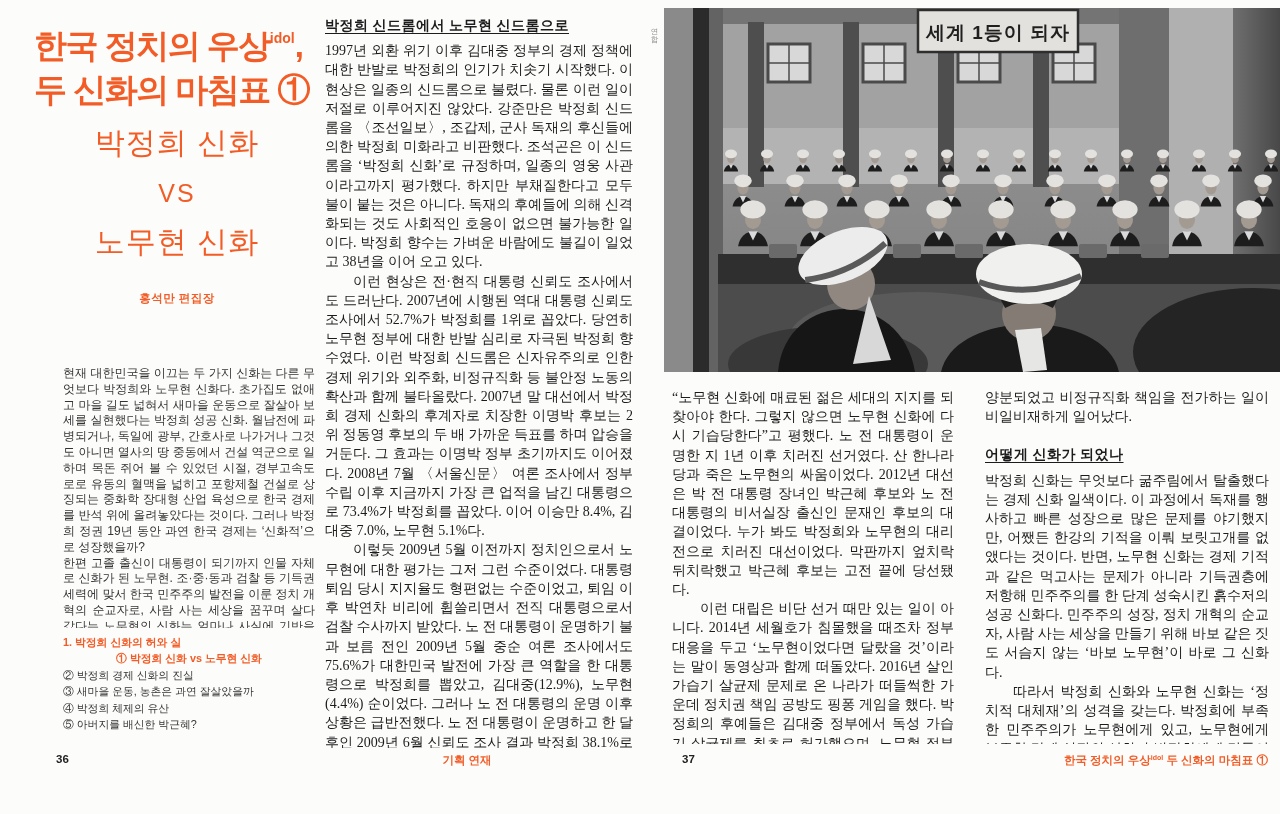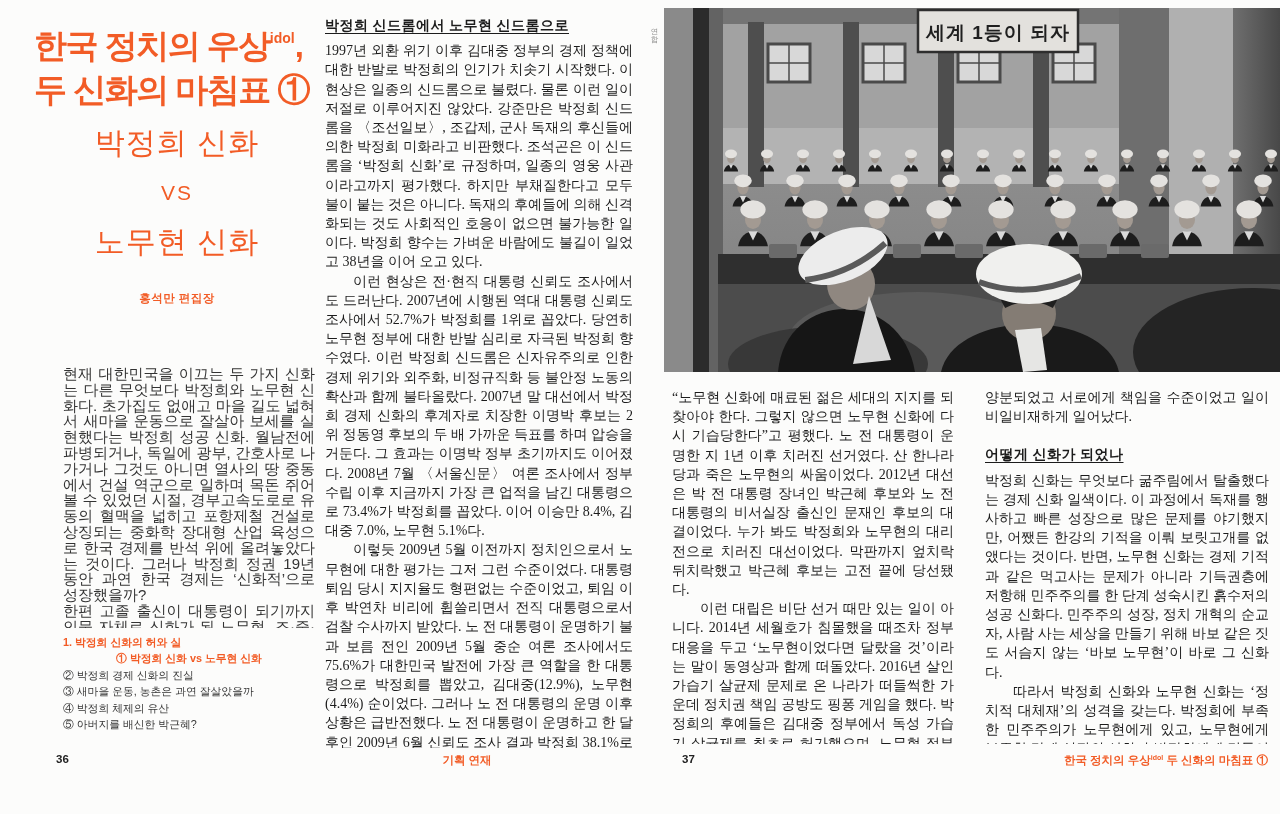--- a/index.html
+++ b/index.html
@@ -14,28 +14,28 @@
     left:34px;top:16px;width:300px;
     font-size:33px;line-height:44px;font-weight:800;letter-spacing:-1.5px;
     color:var(--accent);
   }
   .main-title sup{font-size:14px;font-weight:800;letter-spacing:0;vertical-align:14px;}
   .subtitle{
     left:34px;top:126px;width:286px;text-align:center;
     color:var(--accent);font-weight:300;
   }
   .subtitle .big{font-size:30px;line-height:34px;letter-spacing:1px;}
-  .subtitle .vs{font-size:21px;line-height:24px;margin:21px 0 20px 0;letter-spacing:2px;}
+  .subtitle .vs{font-size:25px;line-height:24px;margin:21px 0 20px 0;letter-spacing:2px;}
   .author{
     left:34px;top:291px;width:286px;text-align:center;
     font-size:11.5px;font-weight:700;color:var(--accent);letter-spacing:.5px;
   }
   .col1{
     left:63px;top:366px;width:252px;height:262px;overflow:hidden;
-    font-size:15px;line-height:15.8px;color:#333;text-align:justify;
+    font-size:12px;line-height:15.8px;color:#333;text-align:justify;
   }
   .col1 p{margin:0;}
   .toc{
     left:63px;top:634px;width:252px;height:116px;overflow:hidden;
     font-size:10.8px;line-height:16.4px;color:#333;
   }
   .toc .sec{font-weight:700;color:var(--accent);}
   .toc .hl{font-weight:700;color:var(--accent);text-align:center;}
   
   .serifcol{
@@ -254,21 +254,21 @@
     <rect x="598" y="0" width="18" height="364" fill="#262626"></rect>
   </svg>
 </div>
 
 <div class="abs serifcol col3">
   <p>“노무현 신화에 매료된 젊은 세대의 지지를 되찾아야 한다. 그렇지 않으면 노무현 신화에 다시 기습당한다”고 평했다. 노 전 대통령이 운명한 지 1년 이후 치러진 선거였다. 산 한나라당과 죽은 노무현의 싸움이었다. 2012년 대선은 박 전 대통령 장녀인 박근혜 후보와 노 전 대통령의 비서실장 출신인 문재인 후보의 대결이었다. 누가 봐도 박정희와 노무현의 대리전으로 치러진 대선이었다. 막판까지 엎치락뒤치락했고 박근혜 후보는 고전 끝에 당선됐다.</p>
   <p class="ind">이런 대립은 비단 선거 때만 있는 일이 아니다. 2014년 세월호가 침몰했을 때조차 정부 대응을 두고 ‘노무현이었다면 달랐을 것’이라는 말이 동영상과 함께 떠돌았다. 2016년 살인 가습기 살균제 문제로 온 나라가 떠들썩한 가운데 정치권 책임 공방도 핑퐁 게임을 했다. 박정희의 후예들은 김대중 정부에서 독성 가습기 살균제를 최초로 허가했으며, 노무현 정부 때 문제가 발생했지만 그냥 덮고 넘어 갔다고 주장한다. 반면 노무현의 후예들은 이명박 정부에서 산모와 아기들이 줄줄이 죽어 나가면서 그제야 역학 조사를 시작했고, 박근혜 정부 들어서 검찰이 수사조차 제대로 하지 않고 시간만 질질 끌면서 문제를 해태했다고 했다. ‘오유(오늘의 유머)’ 게시판에서는 박정희와 박근혜를 악마화했고, ‘일베(일간 베스트)’ 게시판에서는 노무현과 문재인을 조롱했다. ‘모든 원죄는 박정희다’, ‘아니다 노무현이다’라는 식으로 정치가</p>
 </div>
 
 <div class="abs serifcol col4">
-  <p>양분되었고 서로에게 책임을 수준이었고 일이 비일비재하게 일어났다.</p>
+  <p>양분되었고 비정규직화 책임을 전가하는 일이 비일비재하게 일어났다.</p>
   <div class="gap"></div>
   <div class="colhead">어떻게 신화가 되었나</div>
   <p>박정희 신화는 무엇보다 굶주림에서 탈출했다는 경제 신화 일색이다. 이 과정에서 독재를 행사하고 빠른 성장으로 많은 문제를 야기했지만, 어쨌든 한강의 기적을 이뤄 보릿고개를 없앴다는 것이다. 반면, 노무현 신화는 경제 기적과 같은 먹고사는 문제가 아니라 기득권층에 저항해 민주주의를 한 단계 성숙시킨 흙수저의 성공 신화다. 민주주의 성장, 정치 개혁의 순교자, 사람 사는 세상을 만들기 위해 바보 같은 짓도 서슴지 않는 ‘바보 노무현’이 바로 그 신화다.</p>
   <p class="ind">따라서 박정희 신화와 노무현 신화는 ‘정치적 대체재’의 성격을 갖는다. 박정희에 부족한 민주주의가 노무현에게 있고, 노무현에게 부족한 경제 성장의 신화가 박정희에게 깃들어 있다. 이런 조건도 ‘신화되기’의 하나다. 신화란 스스로 만드는 것이 아니라 후대에 의해 만들어진다. 그러나 단순히 후대에서 신격화한다고 모든 것이 신화가 되는 것은 아니다. 그것은 대중의 (공통된) 경험에 의해서만 형성된다. 아무리 이승만을 초대 대통령으로서 국부로 추앙하고 미화해도 그렇게 되지 않는 것은</p>
 </div>
 
 <div class="abs footer pageno-right">37</div>
 <div class="abs footer footer-label-right">
   <span>한국 정치의 우상</span><sup>idol</sup><span> 두 신화의 마침표 ①</span>
 </div>

